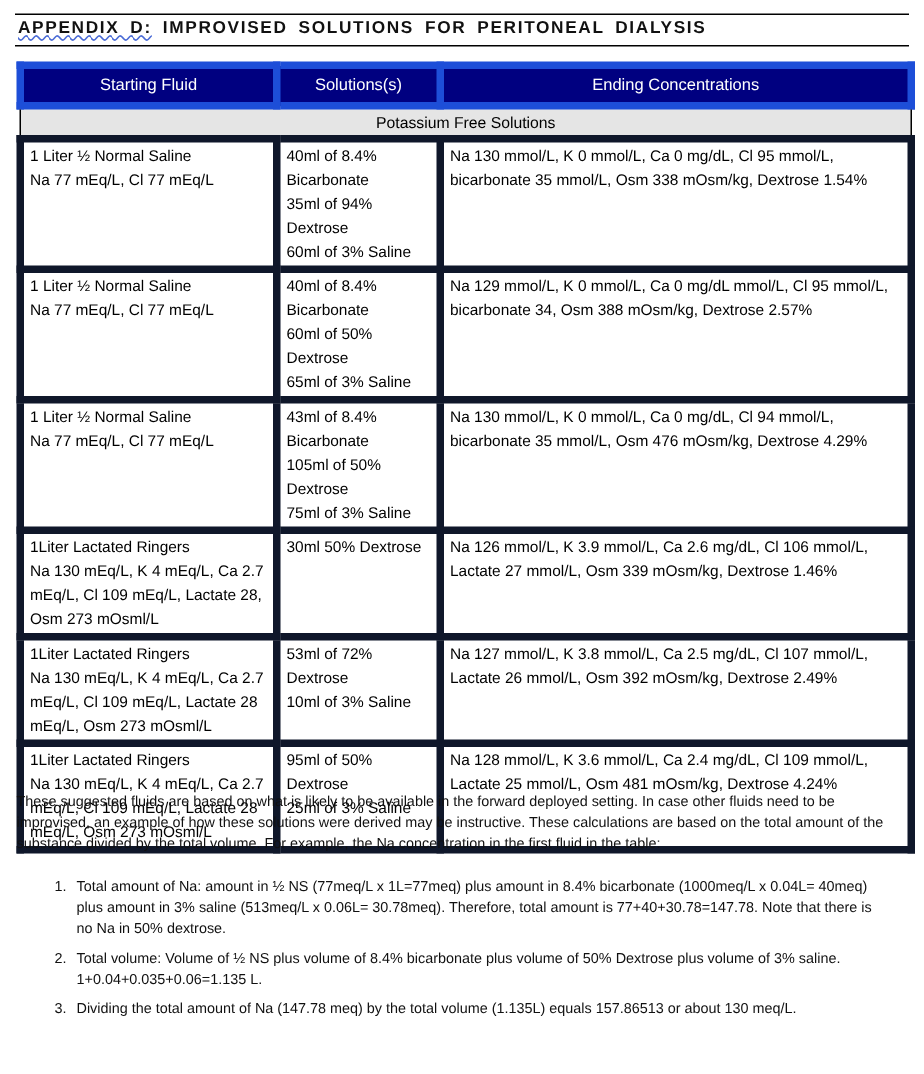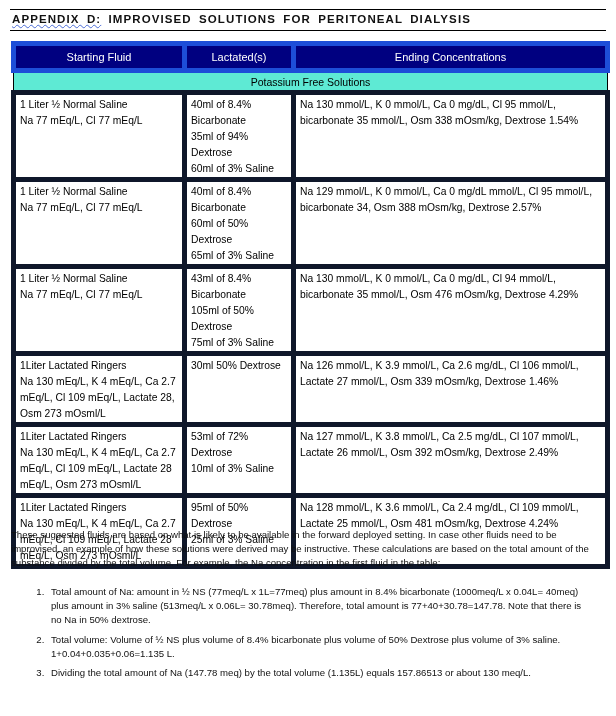--- a/index.html
+++ b/index.html
@@ -17,21 +17,21 @@
   table {
     position: absolute; left: 11px; top: 41px; width: 594px;
     border-collapse: collapse; table-layout: fixed;
   }
   col.c1 { width: 171px; } col.c2 { width: 109px; } col.c3 { width: 314px; }
   th {
     background: #000080; color: #fff; font-weight: normal; font-size: 11px;
     height: 22px; border: 5px solid #1d4ed8; padding: 0;
   }
   td.section {
-    background: #5eead4; text-align: center; font-size: 10.5px; height: 17px;
+    background: #e5e5e5; text-align: center; font-size: 10.5px; height: 17px;
     border: 1px solid #000; padding: 0; margin-left: 45px;
   }
   td.cell {
     vertical-align: top; border: 5px solid #0f172a; padding: 2px 4px 0 4px;
     font-size: 10.3px; line-height: 16px;
   }
   td.cell div { white-space: normal; }
   .r1 td.cell { height: 56px; }
   .r4 td.cell { height: 60px; }
   .notes { position: absolute; left: 11px; top: 528px; width: 596px; font-size: 9.6px; line-height: 13.8px; color: #111; }
@@ -52,21 +52,21 @@
 
 <table>
   <colgroup>
       <col class="c1">
       <col class="c2">
       <col class="c3">
     </colgroup>
   <thead>
     <tr>
       <th>Starting Fluid</th>
-      <th>Lactated(s)</th>
+      <th>Solutions(s)</th>
       <th>Ending Concentrations</th>
     </tr>
   </thead>
   <tbody id="tbody">
       <tr>
         <td class="section" colspan="3">Potassium Free Solutions</td>
       </tr>
       <tr class="r1">
         <td class="cell">
           <div>1 Liter ½ Normal Saline</div>

